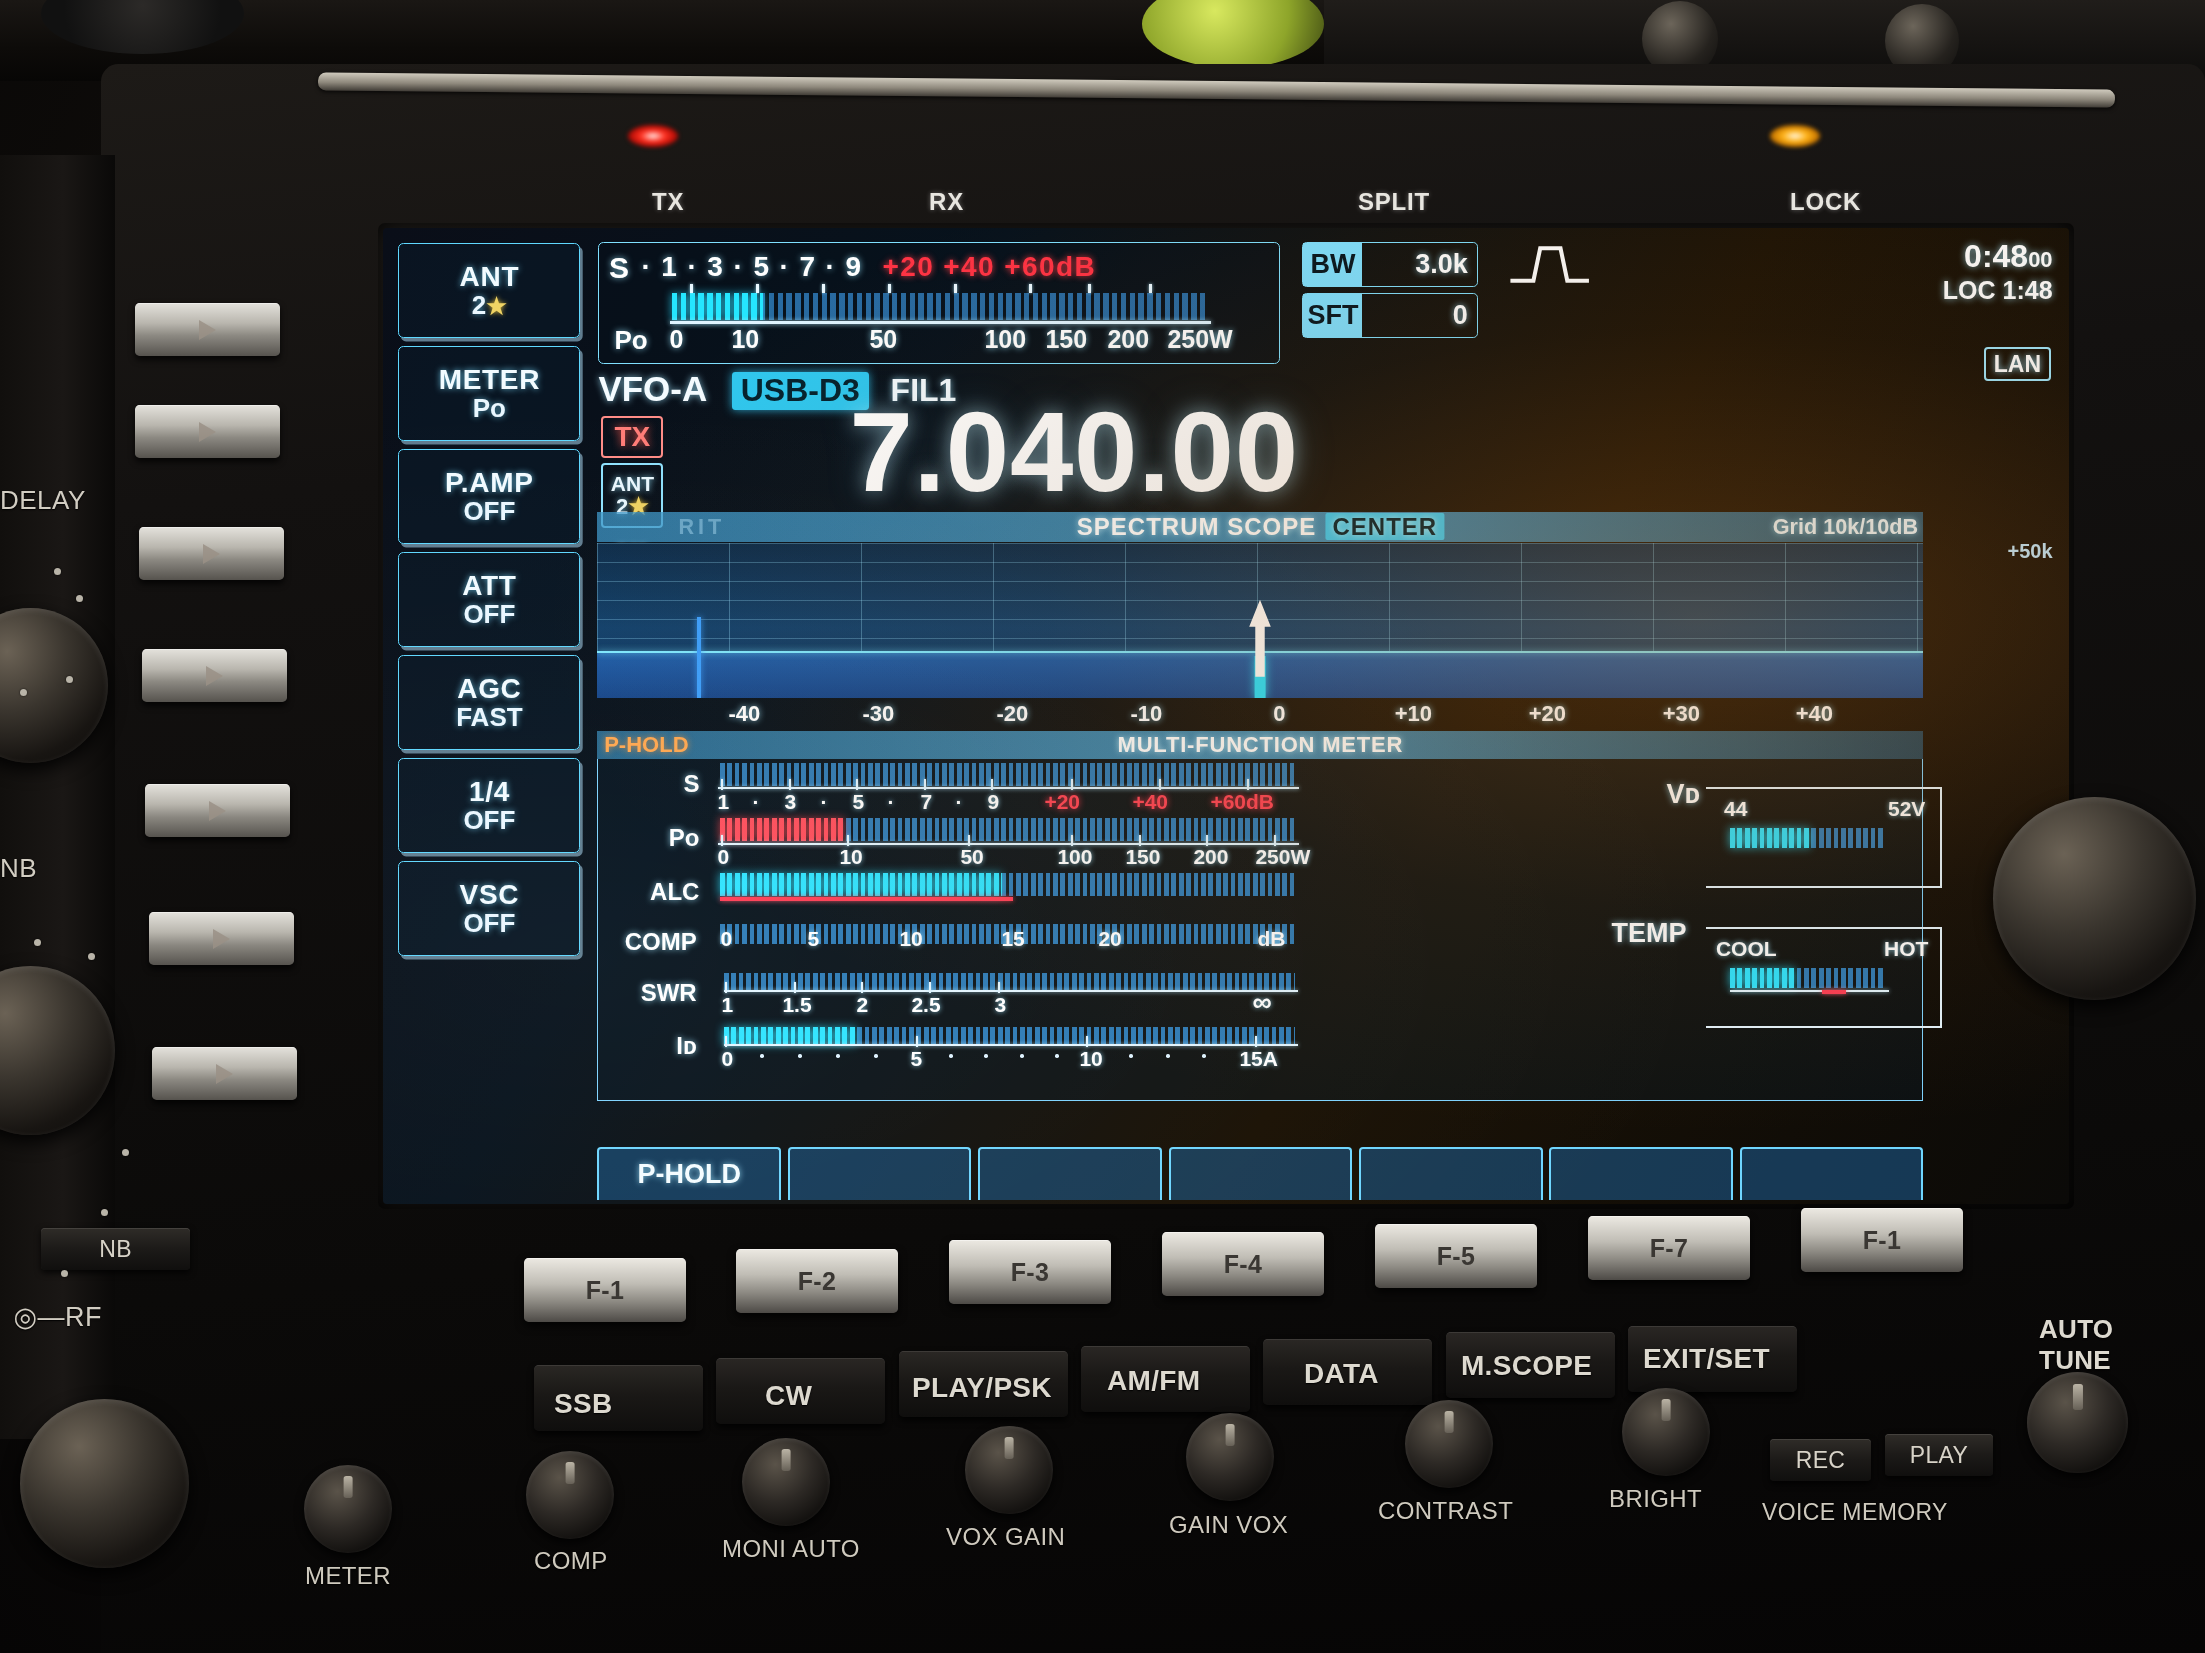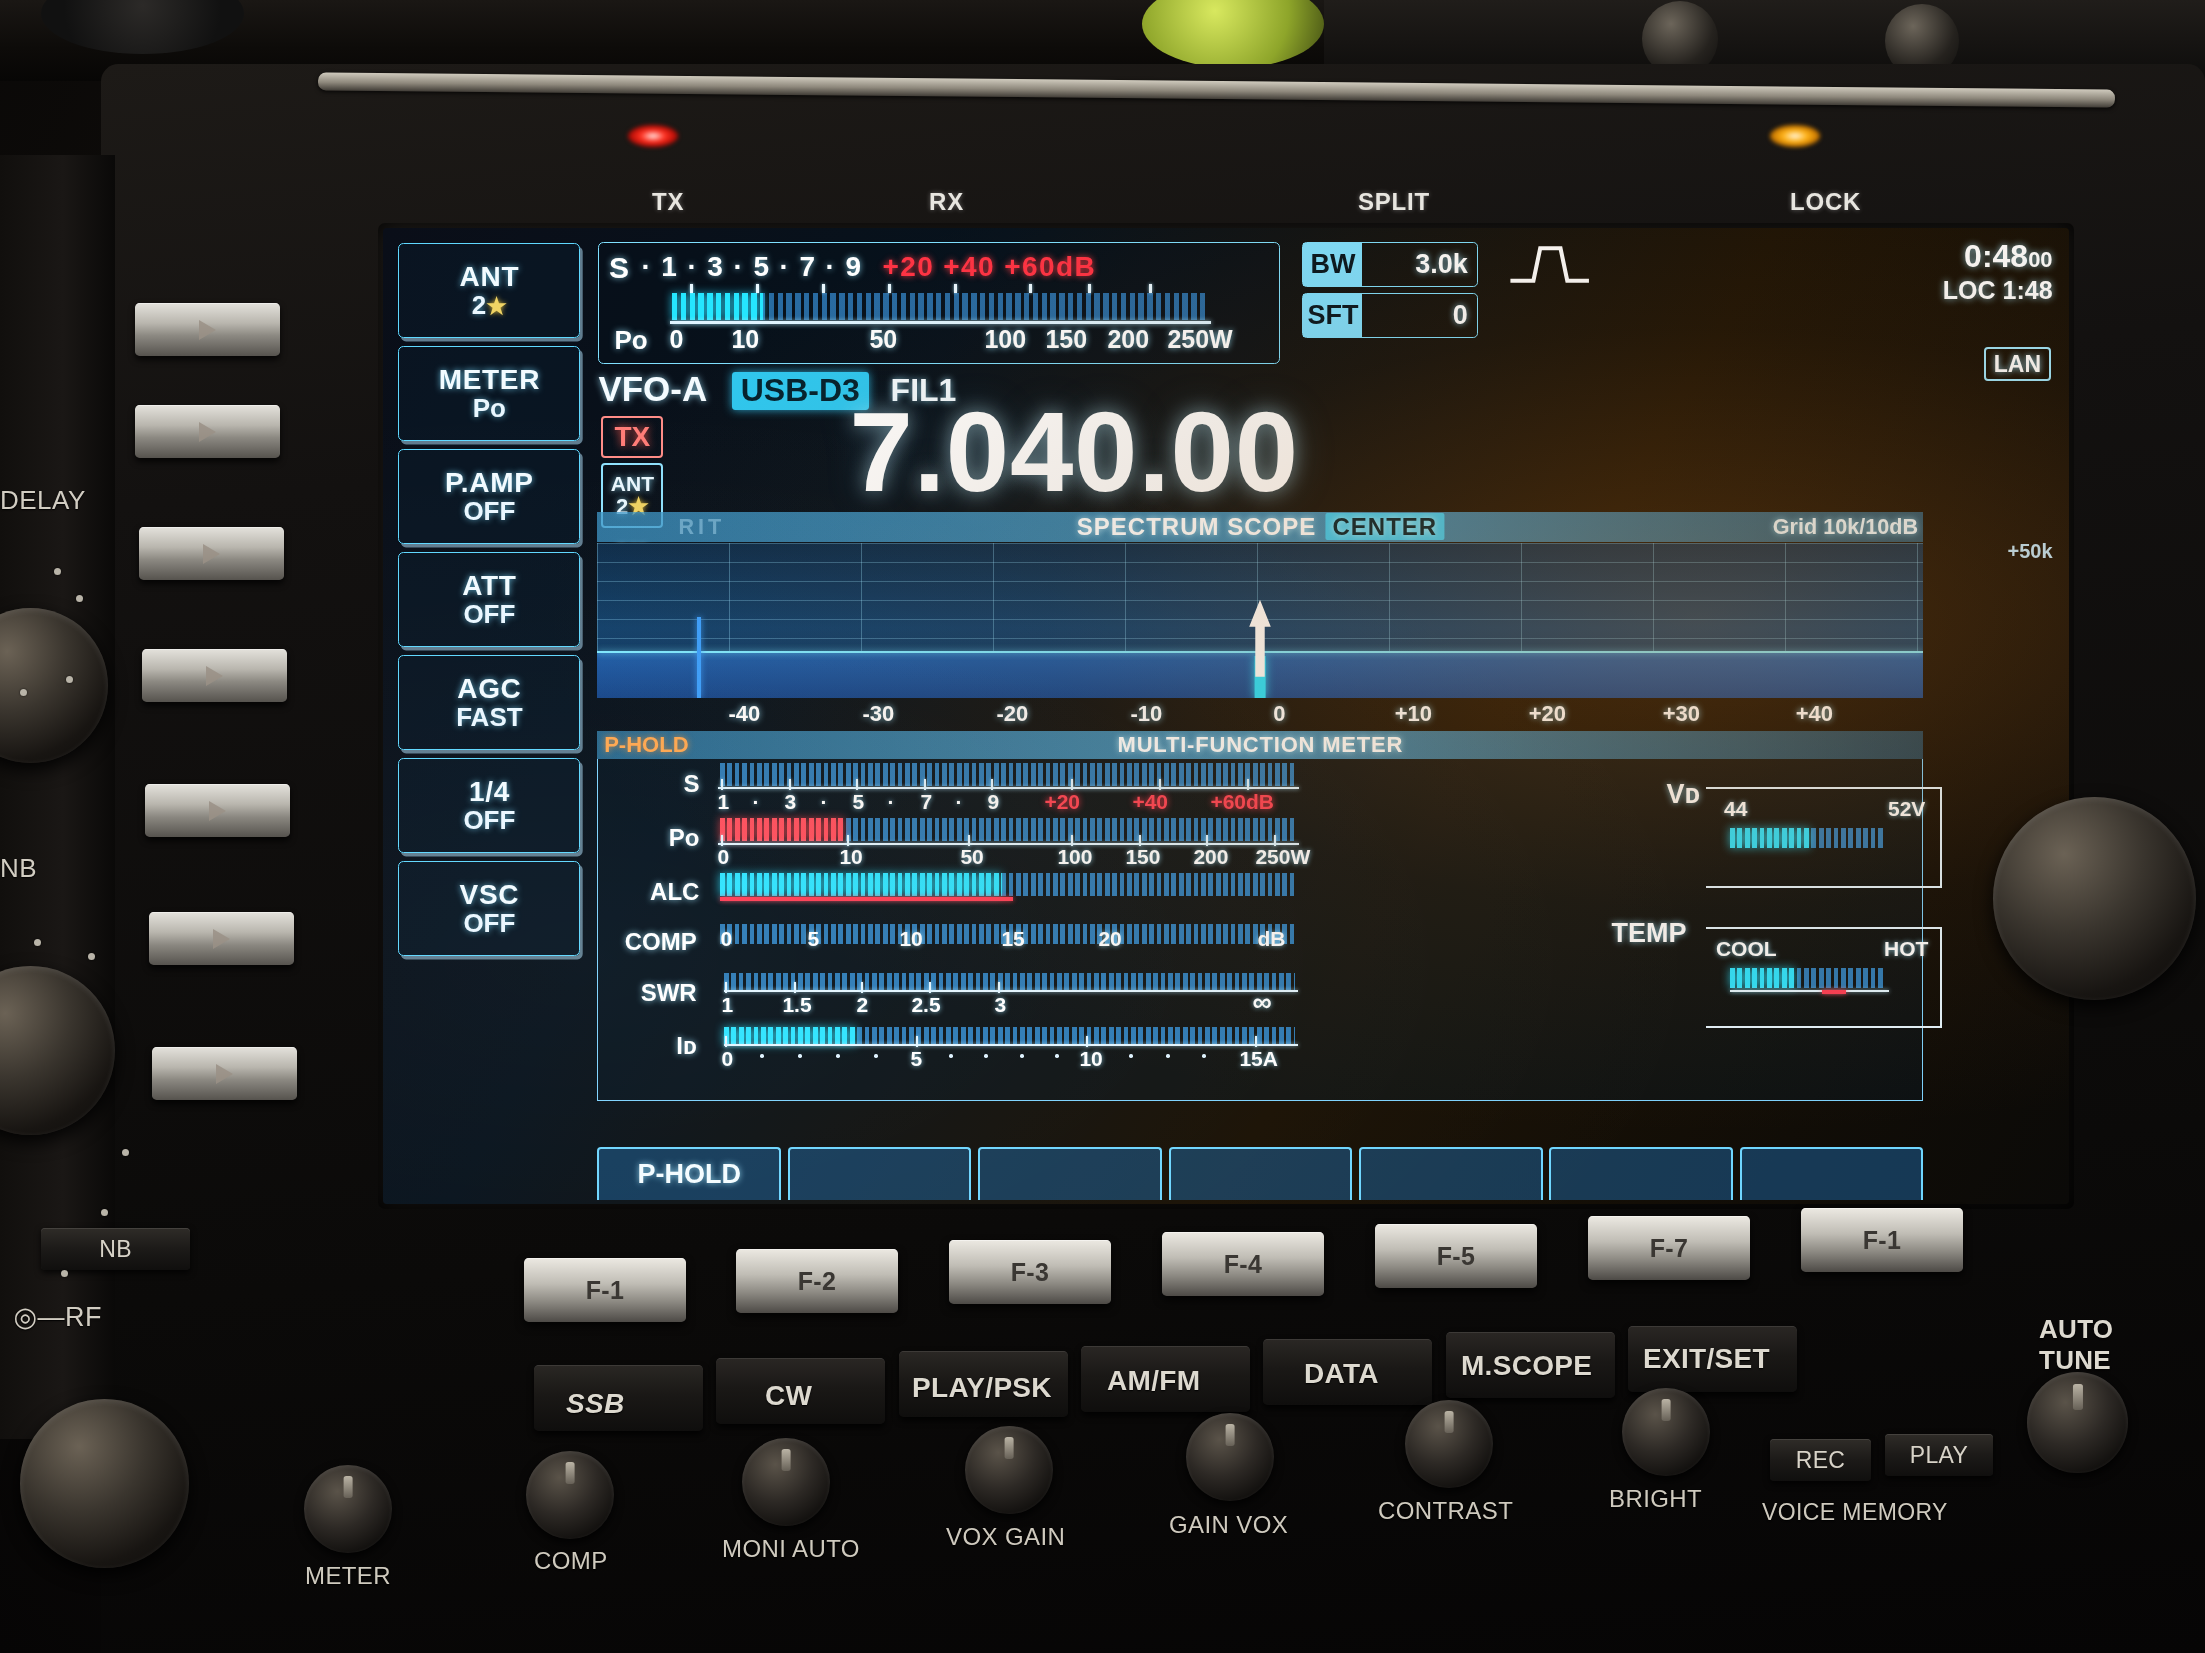--- a/index.html
+++ b/index.html
@@ -598,21 +598,21 @@
       <span>F-5</span>
     </div>
   <div class="fkey" style="left:1588px;top:1216px;">
       <span>F-7</span>
     </div>
   <div class="fkey" style="left:1801px;top:1208px;">
       <span>F-1</span>
     </div>
 
   <div class="modebtn" style="left:534px;top:1365px;"></div>
-  <div class="modelab" style="left:566px;top:1388px;font-style:italic;">SSB</div>
+  <div class="modelab" style="left:554px;top:1388px;">SSB</div>
 
   <div class="modebtn" style="left:716px;top:1358px;"></div>
   <div class="modelab" style="left:765px;top:1380px;">CW</div>
 
   <div class="modebtn" style="left:899px;top:1351px;"></div>
   <div class="modelab" style="left:912px;top:1372px;">PLAY/PSK</div>
 
   <div class="modebtn" style="left:1081px;top:1346px;"></div>
   <div class="modelab" style="left:1107px;top:1365px;">AM/FM</div>
 

